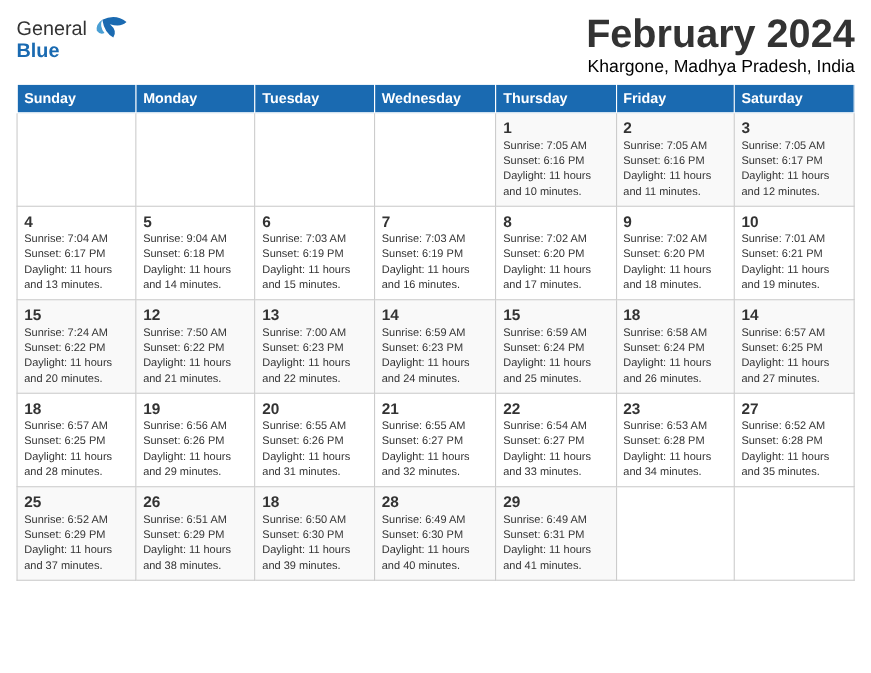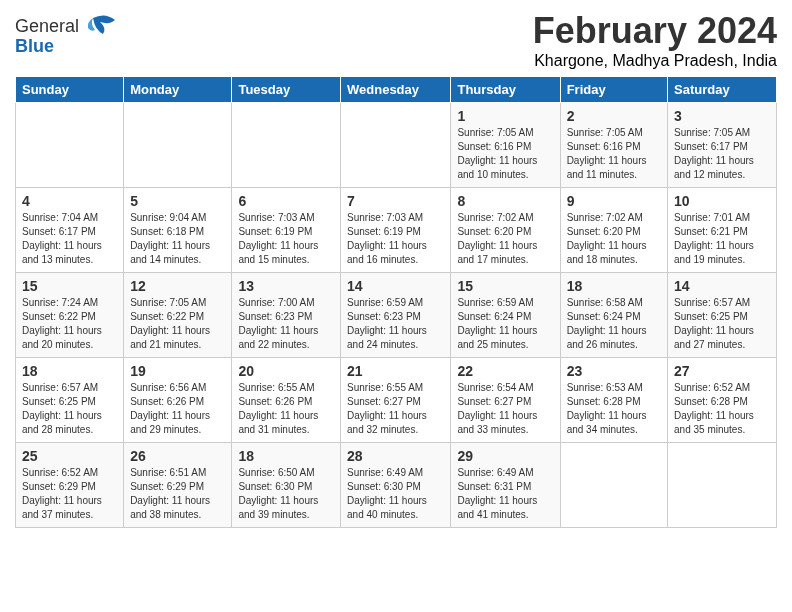--- a/index.html
+++ b/index.html
@@ -170,21 +170,21 @@
       <tr>
         <td>
           <span class="day-num">15</span>
           <div class="day-info">Sunrise: 7:24 AM
 Sunset: 6:22 PM
 Daylight: 11 hours
 and 20 minutes.</div>
         </td>
         <td>
           <span class="day-num">12</span>
-          <div class="day-info">Sunrise: 7:05 AM
+          <div class="day-info">Sunrise: 7:50 AM
 Sunset: 6:22 PM
 Daylight: 11 hours
 and 21 minutes.</div>
         </td>
         <td>
           <span class="day-num">13</span>
           <div class="day-info">Sunrise: 7:00 AM
 Sunset: 6:23 PM
 Daylight: 11 hours
 and 22 minutes.</div>

